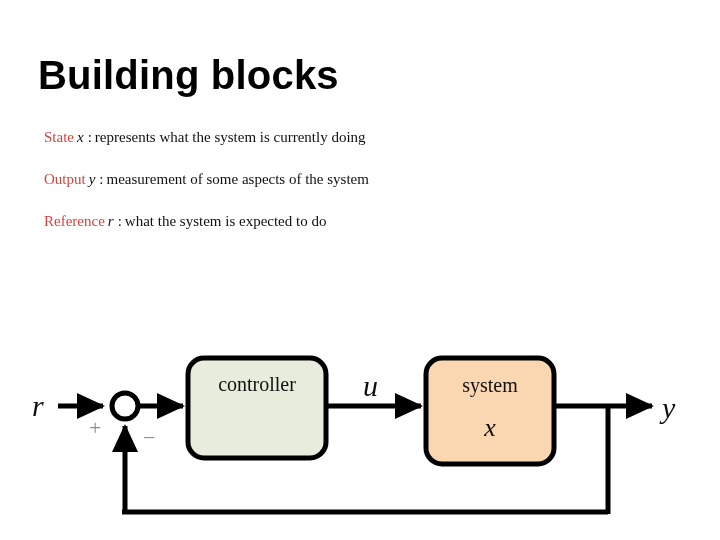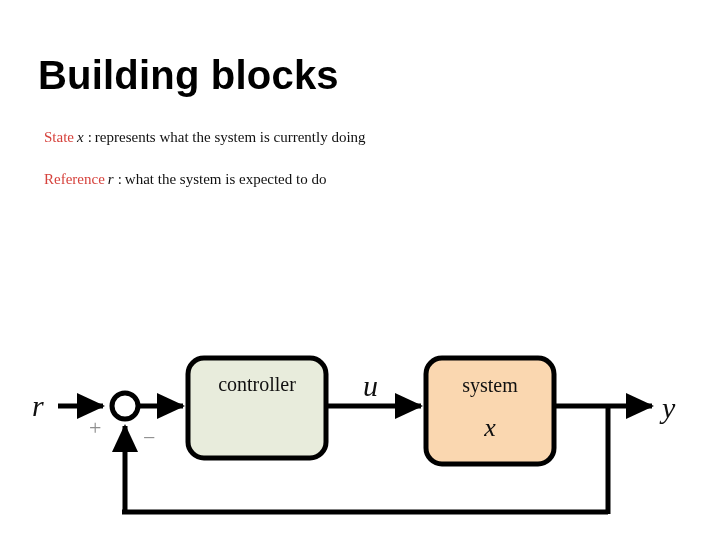--- a/index.html
+++ b/index.html
@@ -113,20 +113,23 @@
 <body>
 
 <div id="slide-title">Building blocks</div>
 
 <div id="bullet-list">
 
   <div class="bullet-line">
     <span class="kw">State</span><span class="mathvar">x</span><span class="colon">:</span><span class="desc">represents what the system is currently doing</span>
   </div>
 
+  <div class="bullet-line">
+    <span class="kw">Output</span><span class="mathvar">y</span><span class="colon">:</span><span class="desc">measurement of some aspects of the system</span>
+  </div>
 
   <div class="bullet-line">
     <span class="kw">Reference</span><span class="mathvar">r</span><span class="colon">:</span><span class="desc">what the system is expected to do</span>
   </div>
 
 
 
 </div>
 
 <div id="diagram">

